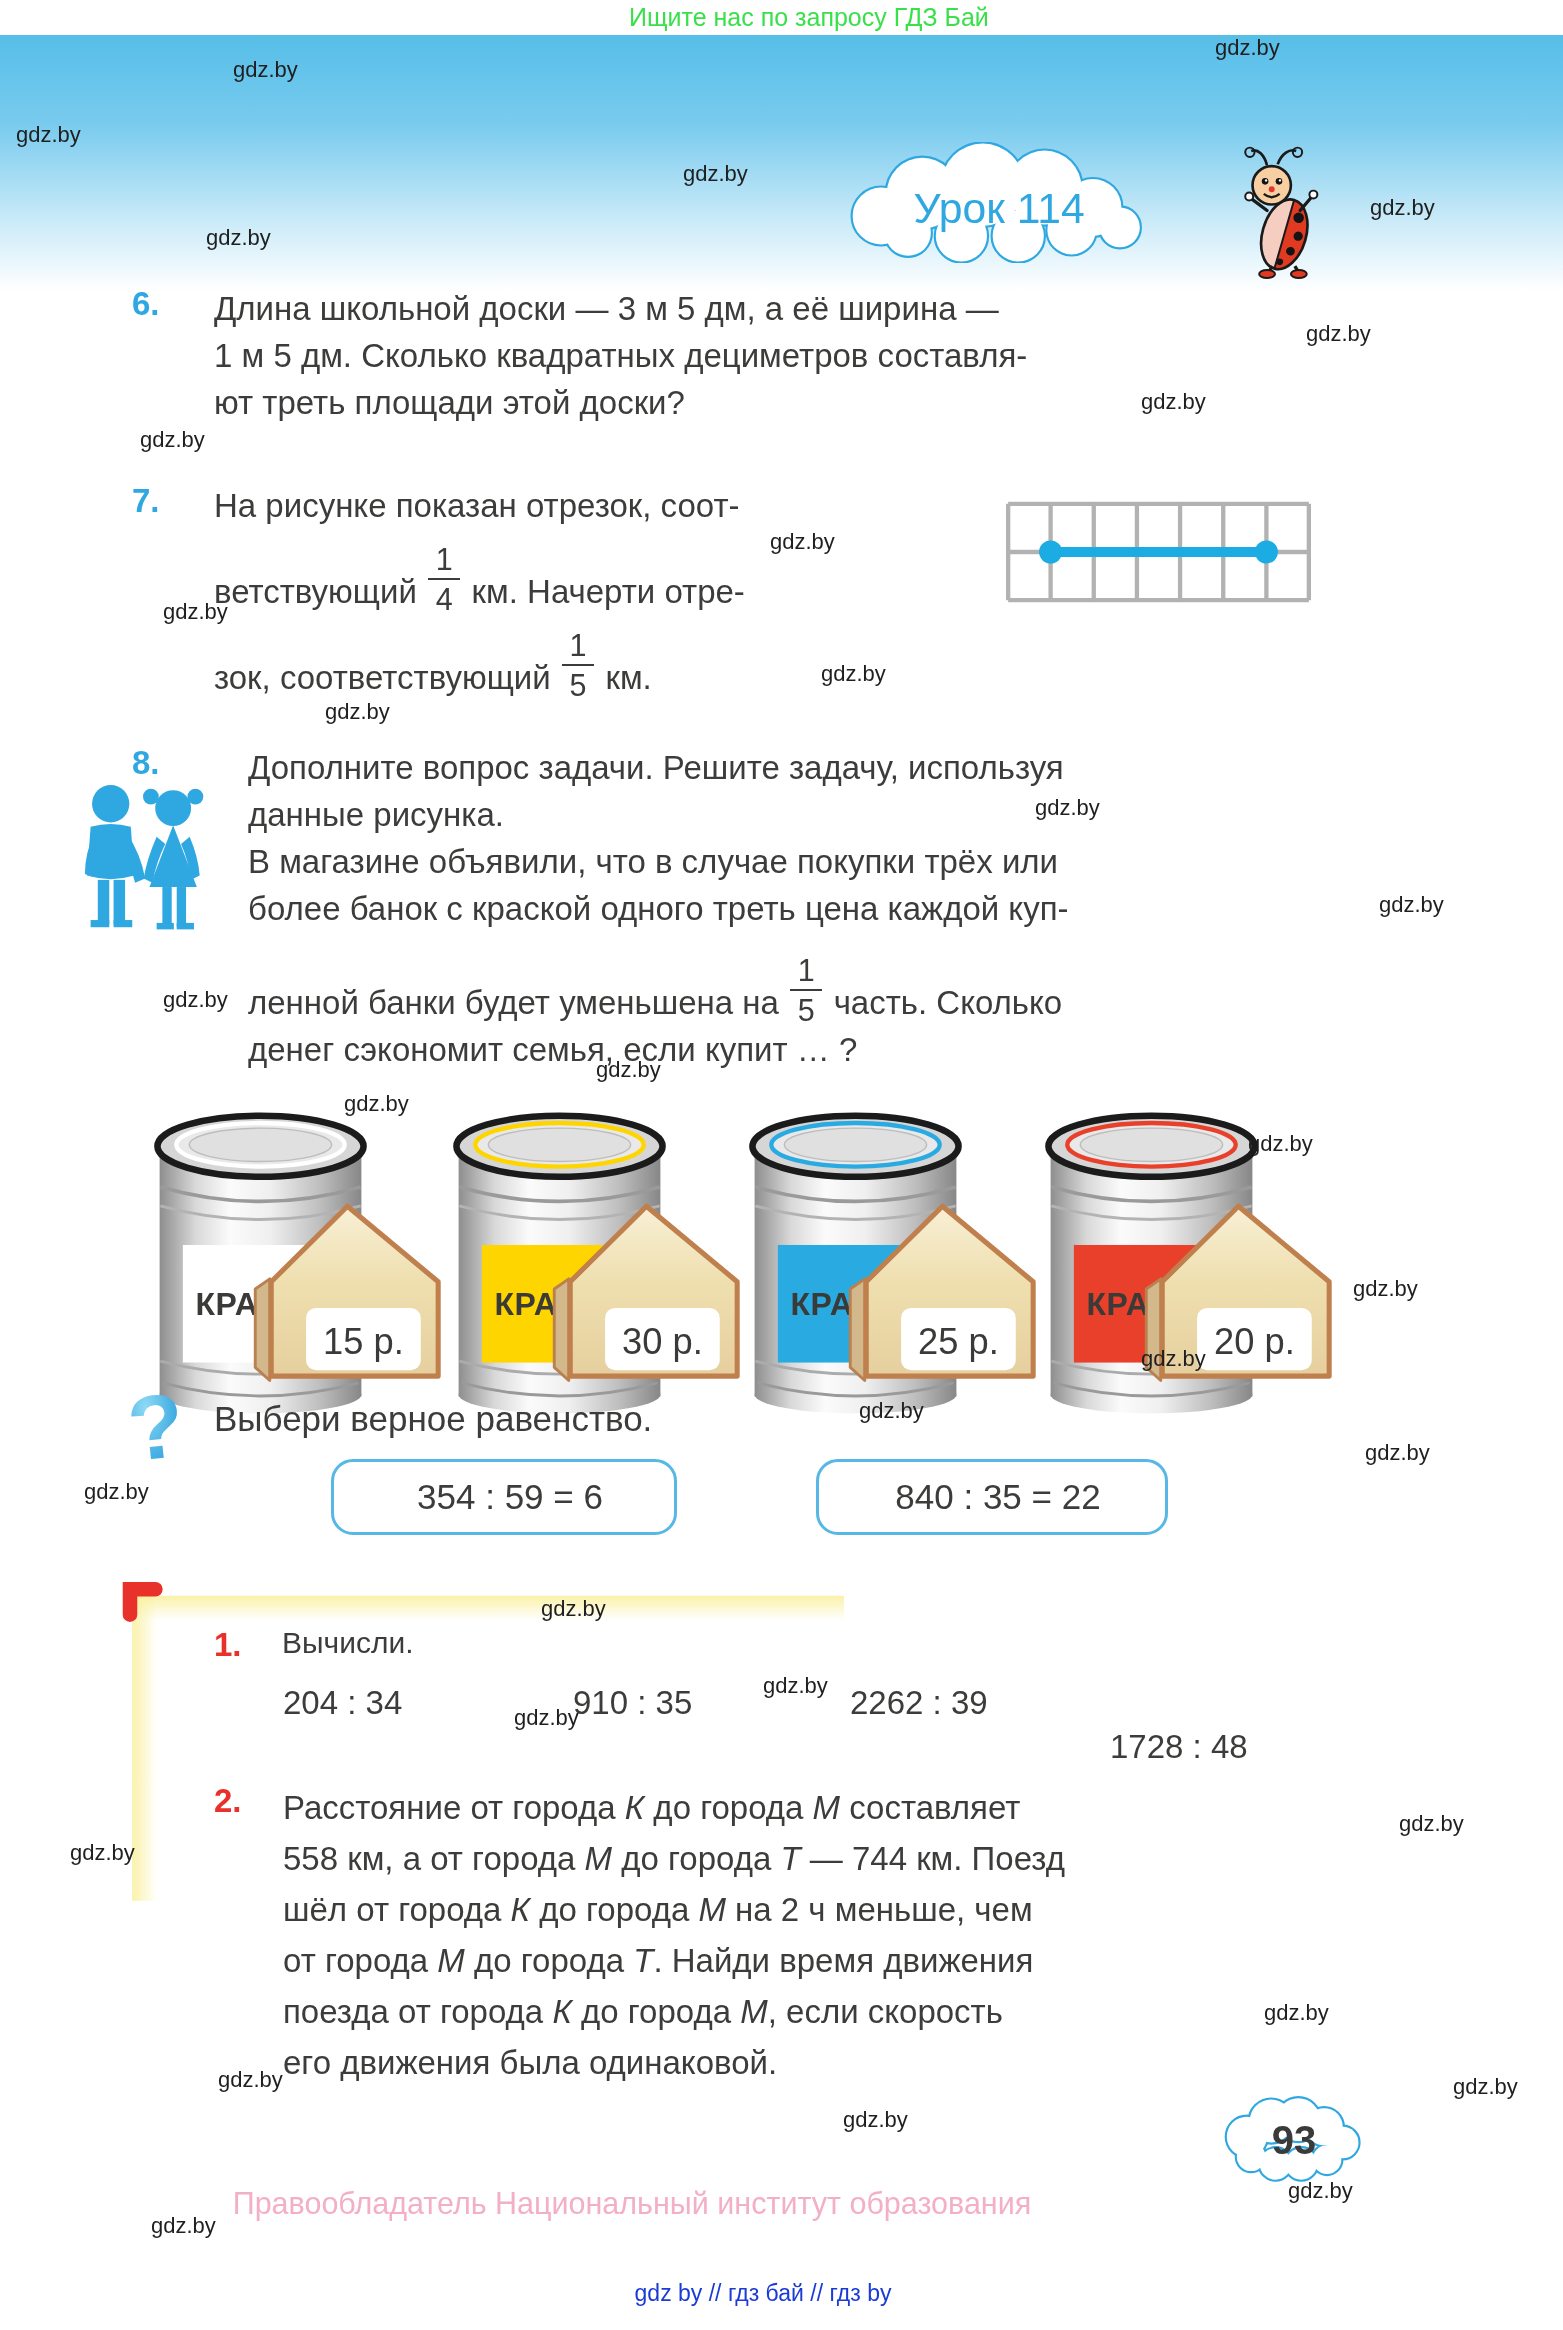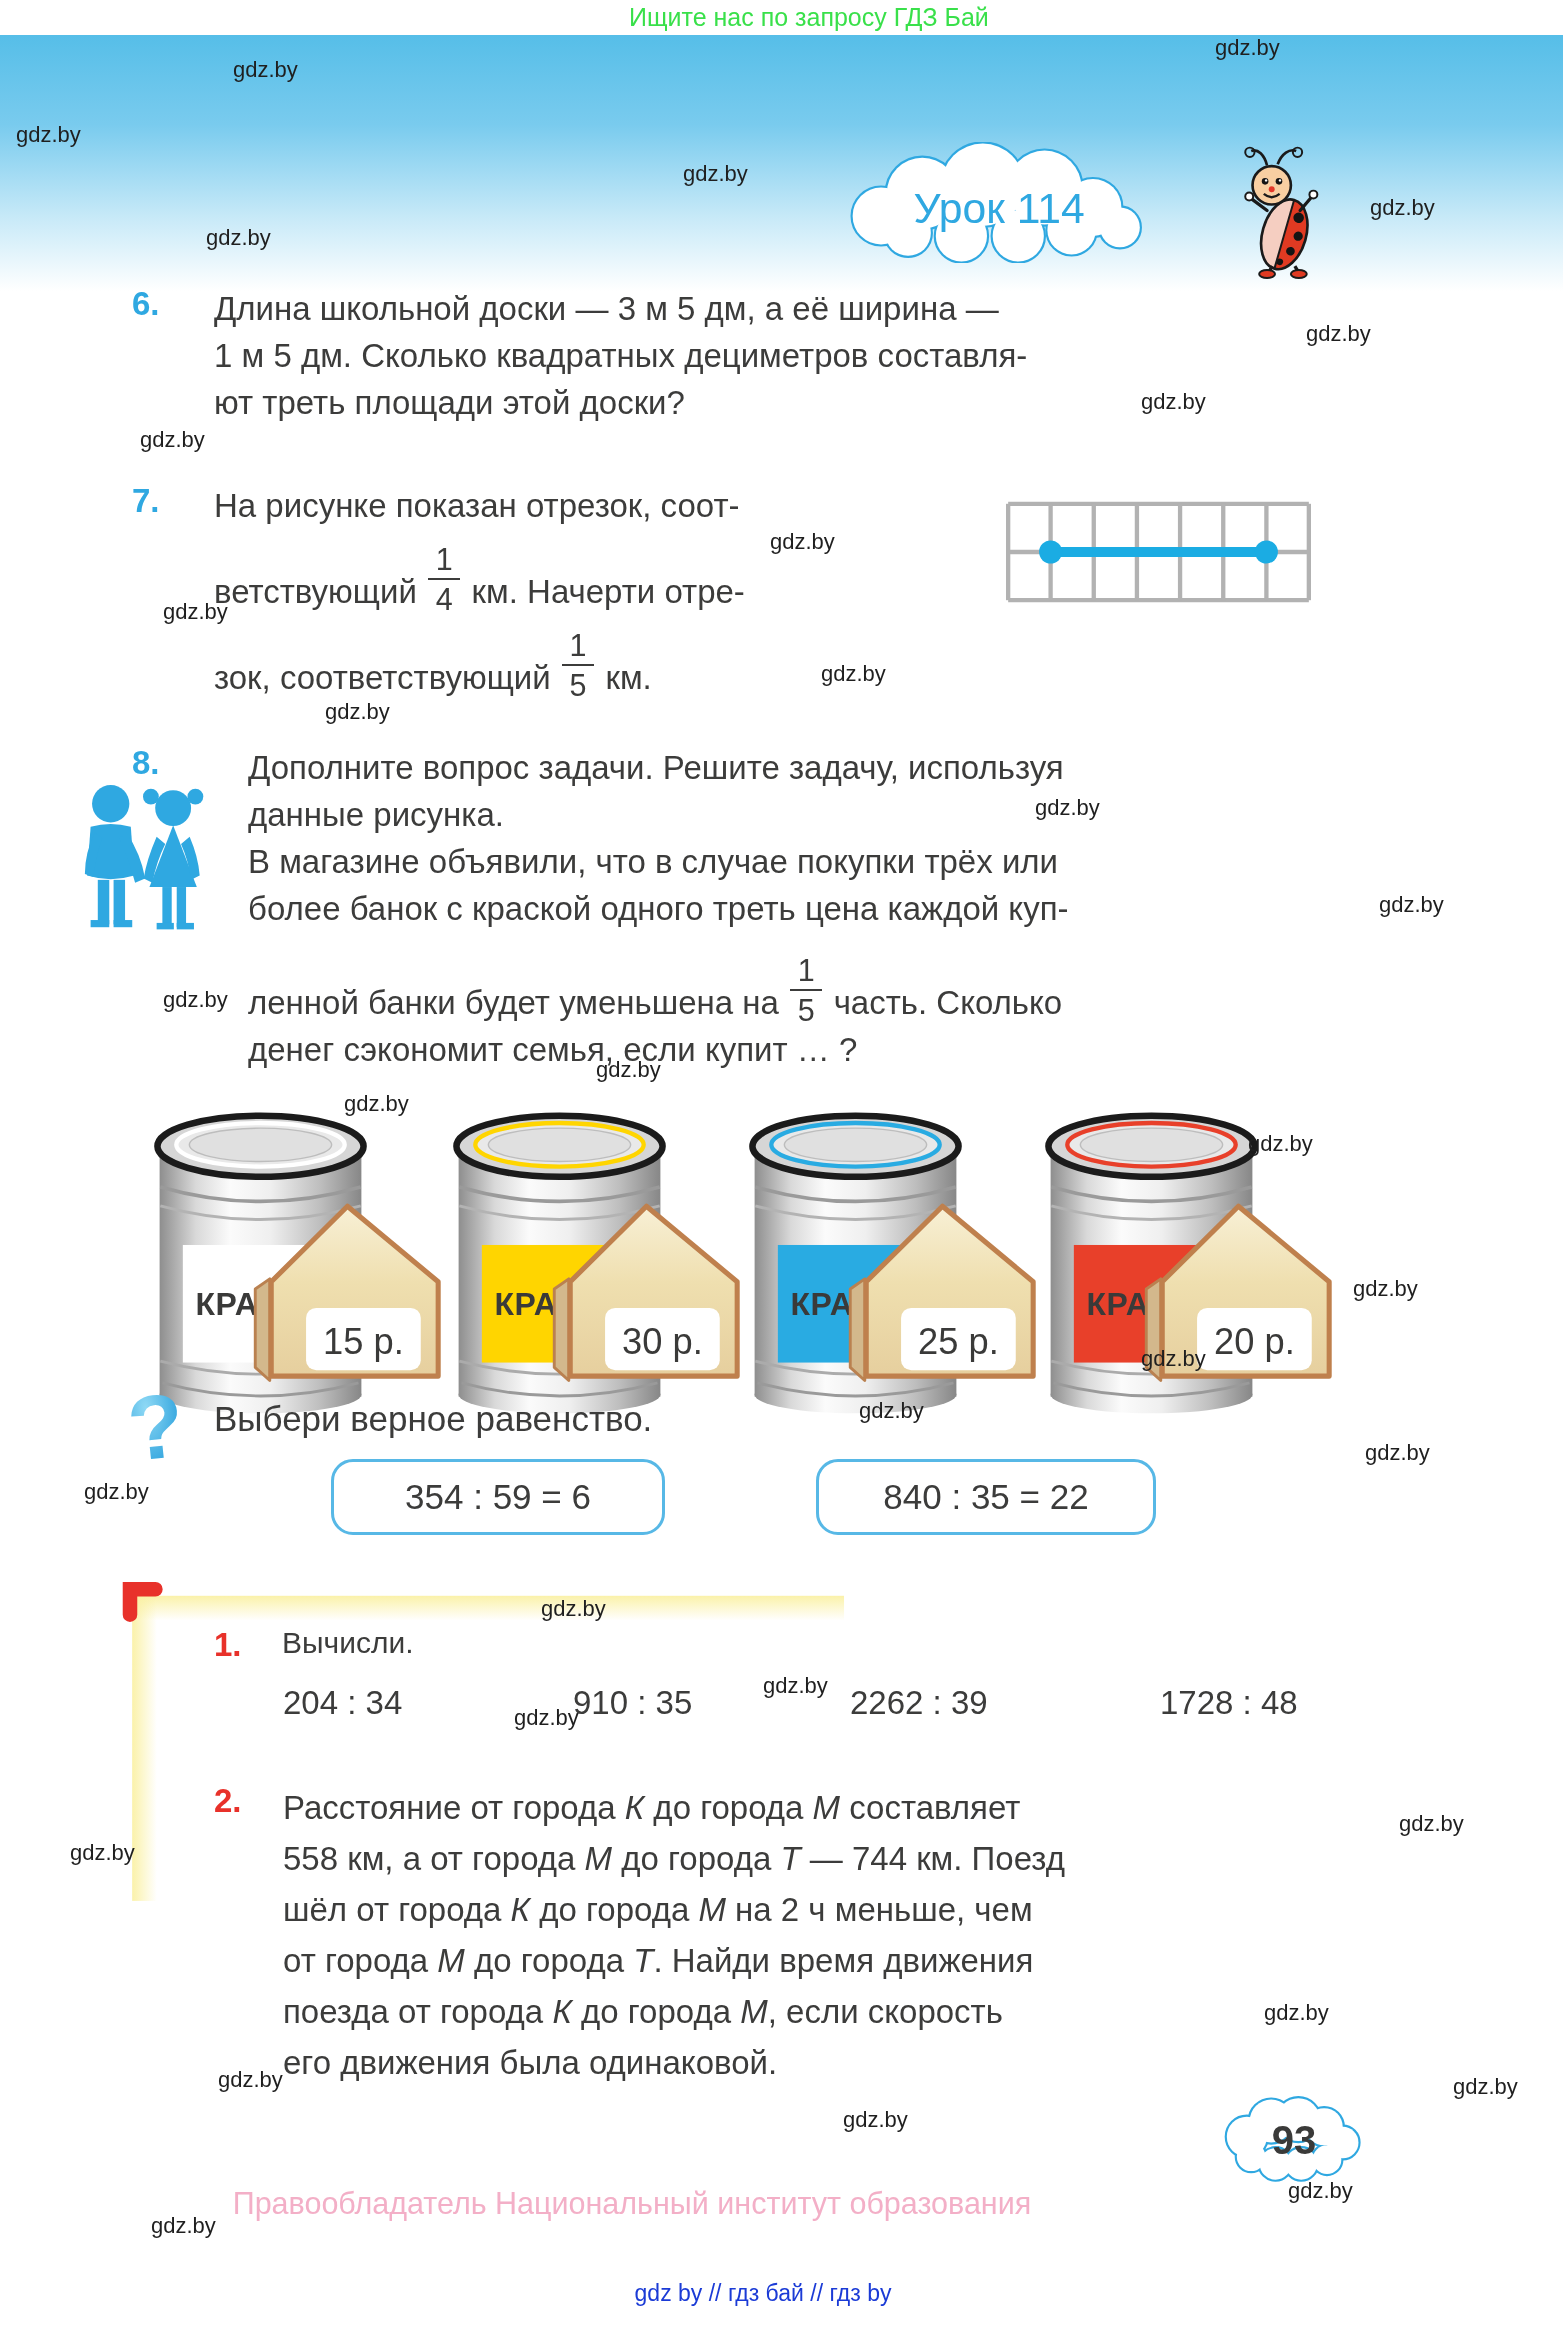--- a/index.html
+++ b/index.html
@@ -49,21 +49,21 @@
   .can-svg{position:absolute;left:0;top:0;width:225px;height:323px;}
   .can-label{font-size:44px;font-weight:bold;fill:#3A3A39;letter-spacing:1px;}
   .tag{position:absolute;left:100px;top:105px;width:196px;height:193px;z-index:6;}
   .tag-price{font-size:50px;fill:#3A3A39;}
 
   
   .qicon{position:absolute;left:128px;top:1382px;width:58px;height:109px;}
   .choose-prompt{position:absolute;left:214px;top:1399px;font-size:35px;white-space:nowrap;}
   .eq-box{position:absolute;top:1459px;height:70px;border:3.6px solid #57B8E6;border-radius:22px;
           background:#fff;display:flex;align-items:center;justify-content:center;
-          font-size:35px;color:var(--text,#3C3C3B);white-space:nowrap;}
+          font-size:35px;color:var(--text,#3C3C3B);white-space:nowrap;padding-left:12px;}
   .eq1{left:331px;width:328px;}
   .eq2{left:816px;width:334px;}
 
   
   .dash-svg{position:absolute;left:122px;top:1581px;width:1046px;height:371px;z-index:1;}
 
   
   .ex-title{position:absolute;font-size:30px;}
   .div-item{position:absolute;top:1684px;font-size:33px;white-space:nowrap;}
   .e2-lines{position:absolute;left:283px;top:1782px;font-size:33px;line-height:51px;}
@@ -381,21 +381,21 @@
     <path d="M11,46 L11,11 L46,11" stroke="#E8312A" stroke-width="20" fill="none" stroke-linecap="round"></path>
     <line x1="70" y1="11" x2="1430" y2="11" stroke="url(#fadeH)" stroke-width="20" stroke-dasharray="42 22" stroke-linecap="round"></line>
     <line x1="11" y1="70" x2="11" y2="470" stroke="url(#fadeV)" stroke-width="20" stroke-dasharray="42 22" stroke-linecap="round"></line>
   </svg>
 
   <span class="exnum" style="left:214px;top:1626px;">1.</span>
   <span class="ex-title" style="left:282px;top:1626px;">Вычисли.</span>
   <span class="div-item" style="left:283px;">204 : 34</span>
   <span class="div-item" style="left:573px;">910 : 35</span>
   <span class="div-item" style="left:850px;">2262 : 39</span>
-  <span class="div-item" style="left:1160px;">1728 : 48</span>
+  <span class="div-item" style="left:1110px;margin-top:44px;">1728 : 48</span>
 
   <span class="exnum" style="left:214px;top:1782px;">2.</span>
   <div class="e2-lines">
     <div class="tline"><span>Расстояние от города </span><i>К</i><span> до города </span><i>М</i><span> составляет</span></div>
     <div class="tline"><span>558 км, а от города </span><i>М</i><span> до города </span><i>Т</i><span> — 744 км. Поезд</span></div>
     <div class="tline"><span>шёл от города </span><i>К</i><span> до города </span><i>М</i><span> на 2 ч меньше, чем</span></div>
     <div class="tline"><span>от города </span><i>М</i><span> до города </span><i>Т</i><span>. Найди время движения</span></div>
     <div class="tline"><span>поезда от города </span><i>К</i><span> до города </span><i>М</i><span>, если скорость</span></div>
     <div class="tline"><span>его движения была одинаковой.</span></div>
   </div>

